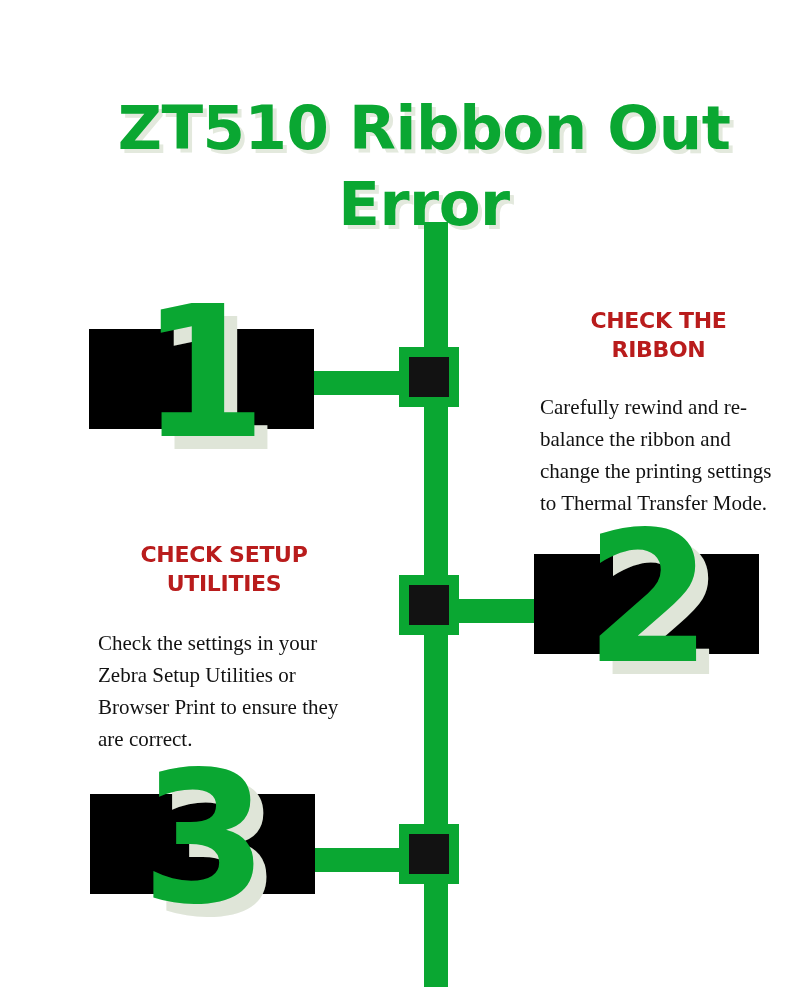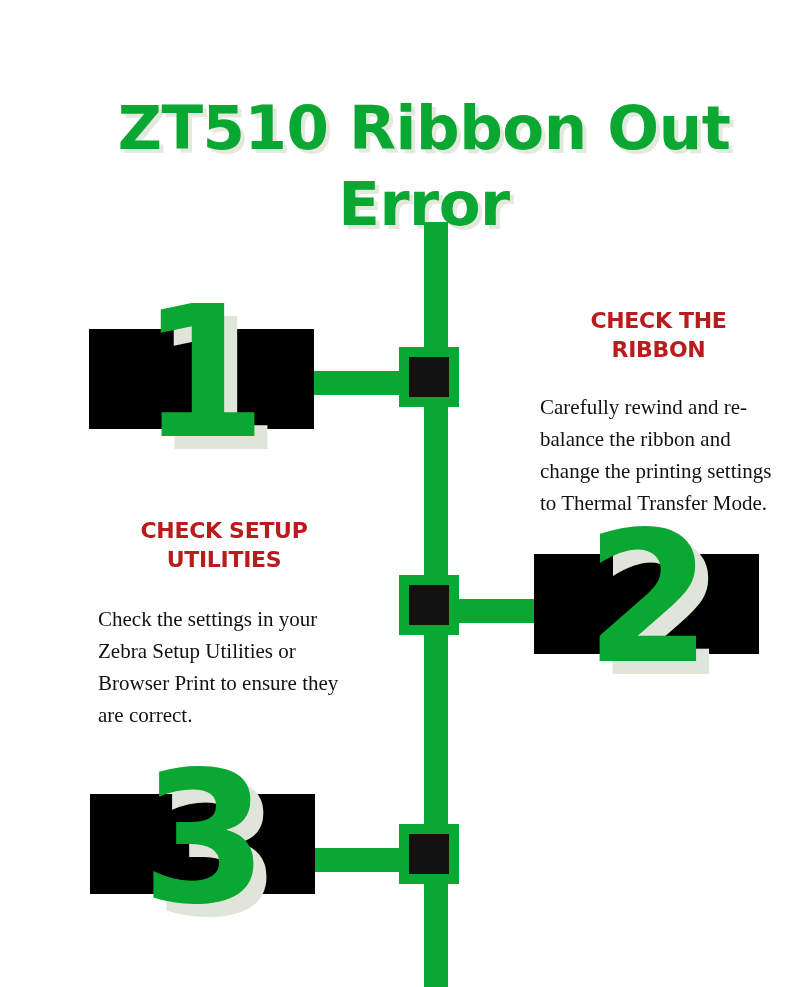--- a/index.html
+++ b/index.html
@@ -123,21 +123,21 @@
   .step-body {
     font-family: Liberation Serif, serif;
     font-size: 21px;
     line-height: 32px;
     color: #121212;
     text-align: left;
     margin-top: 3px;
   }
 
   .txt-1 { left: 492px; top: 258px; width: 285px; }
-  .txt-2 { left: 50px; top: 468px; width: 300px; }
+  .txt-2 { left: 50px; top: 492px; width: 300px; }
   .txt-3 { left: 476px; top: 758px; width: 300px; }
 
   .txt-2 .step-body { margin-top: 5px; }
   .txt-3 .step-body { margin-top: 4px; }
 </style>
 </head>
 <body>
 
 <div id="infographic">
 

